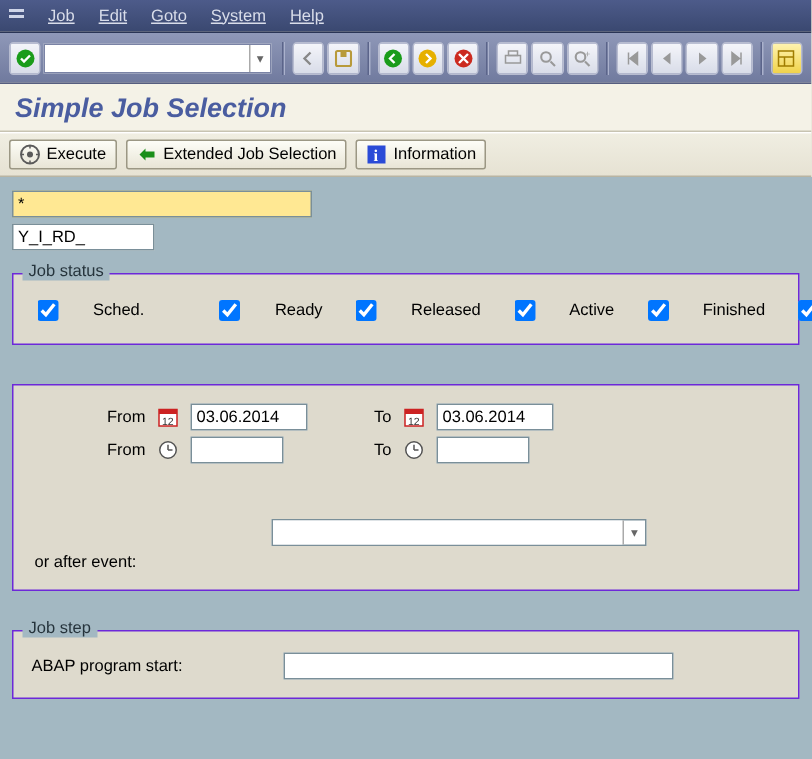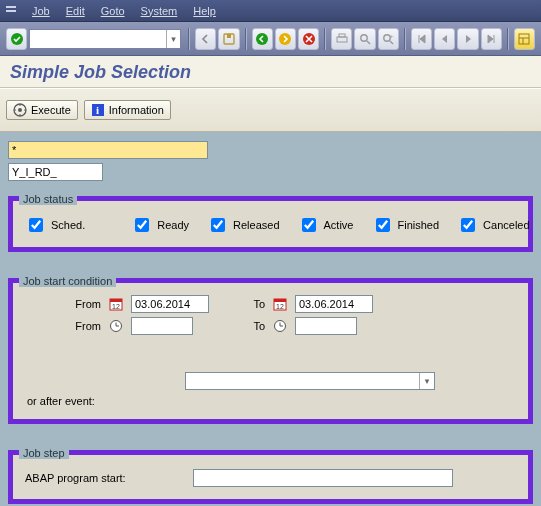--- a/index.html
+++ b/index.html
@@ -84,21 +84,21 @@
   .title-area h1 {
     margin:0;
     font-size:18px;
     font-style: italic;
     font-weight: bold;
     color: #4a5da0;
   }
   
   .actionbar {
     background: linear-gradient(#f0eee2,#e6e2d3);
-    height: 44px;
+    height: 30px;
     display:flex;align-items:center;
     padding: 0 6px;
     gap:6px;
     border-bottom: 1px solid #b8b4a2;
     border-top: 1px solid #fff;
   }
   .action-btn {
     height: 20px;
     border: 1px solid #9b9784;
     border-radius: 2px;
@@ -131,42 +131,42 @@
     height:18px;
     border:1px solid #7a8f99;
     background:#fff;
     font-size:11px;
     padding:0 3px;
     outline:none;
   }
   .txt-in.highlight { background:#ffe893; }
   
   .group {
-    border: 5px solid #6d28d9;
+    border: 1px solid #6d28d9;
     background: #dedacd;
     margin-top: 14px;
     padding: 10px 1px 12px 10px;
     position:relative;
   }
   .group .legend {
     position:absolute;
     top:-8px; left:6px;
     background:#a3b8c2;
     padding:0 4px;
     font-size:11px;
     color:#26343c;
   }
   .chk-row {
     display:flex;
     gap: 18px;
     align-items:center;
     padding: 4px 2px 0 2px;
   }
   .chk {
-    display:flex;align-items:center;gap:5px;
+    display:flex;align-items:center;gap:20px;
   }
   .chk input {width:14px;height:14px;}
   
   .cond-grid {
     display:grid;
     grid-template-columns: 80px 24px 100px 40px 24px 100px;
     row-gap:4px;
     align-items:center;
     padding: 2px 4px;
   }
@@ -309,20 +309,28 @@
           <line x1="7" y1="11" x2="7" y2="13" stroke="#5a5a5a"></line>
           <line x1="1" y1="7" x2="3" y2="7" stroke="#5a5a5a"></line>
           <line x1="11" y1="7" x2="13" y2="7" stroke="#5a5a5a"></line>
         </svg>
       </span>
     <span>Execute</span>
   </div>
   <div class="action-btn">
     <span class="ico">
         <svg width="14" height="14">
+          <path d="M2 7 L6 3 L6 5 L12 5 L12 9 L6 9 L6 11 Z" fill="#1a8f1a"></path>
+        </svg>
+      </span>
+    <span>Extended Job Selection</span>
+  </div>
+  <div class="action-btn">
+    <span class="ico">
+        <svg width="14" height="14">
           <rect x="1" y="1" width="12" height="12" fill="#2a4bd7"></rect>
           <text x="5" y="11" font-size="11" font-weight="bold" fill="#fff" font-family="serif">i</text>
         </svg>
       </span>
     <span>Information</span>
   </div>
 </div>
 
 <div class="content">
 
@@ -357,21 +365,20 @@
           <span>Finished</span>
         </label>
       <label class="chk">
           <input type="checkbox" checked="" style="">
           <span>Canceled</span>
         </label>
     </div>
   </div>
 
   <div class="group" style="margin-top:26px;">
-    <span class="legend">Job start condition</span>
     <div class="cond-grid">
       <span class="cond-lbl">From</span>
       <span class="mini-ico">
           <svg width="14" height="14">
             <rect x="1" y="2" width="12" height="11" fill="#fff" stroke="#c22"></rect>
             <rect x="1" y="2" width="12" height="3" fill="#c22"></rect>
             <text x="3" y="12" font-size="7" fill="#333">12</text>
           </svg>
         </span>
       <input class="txt-in" style="width: 78px;" value="03.06.2014">

